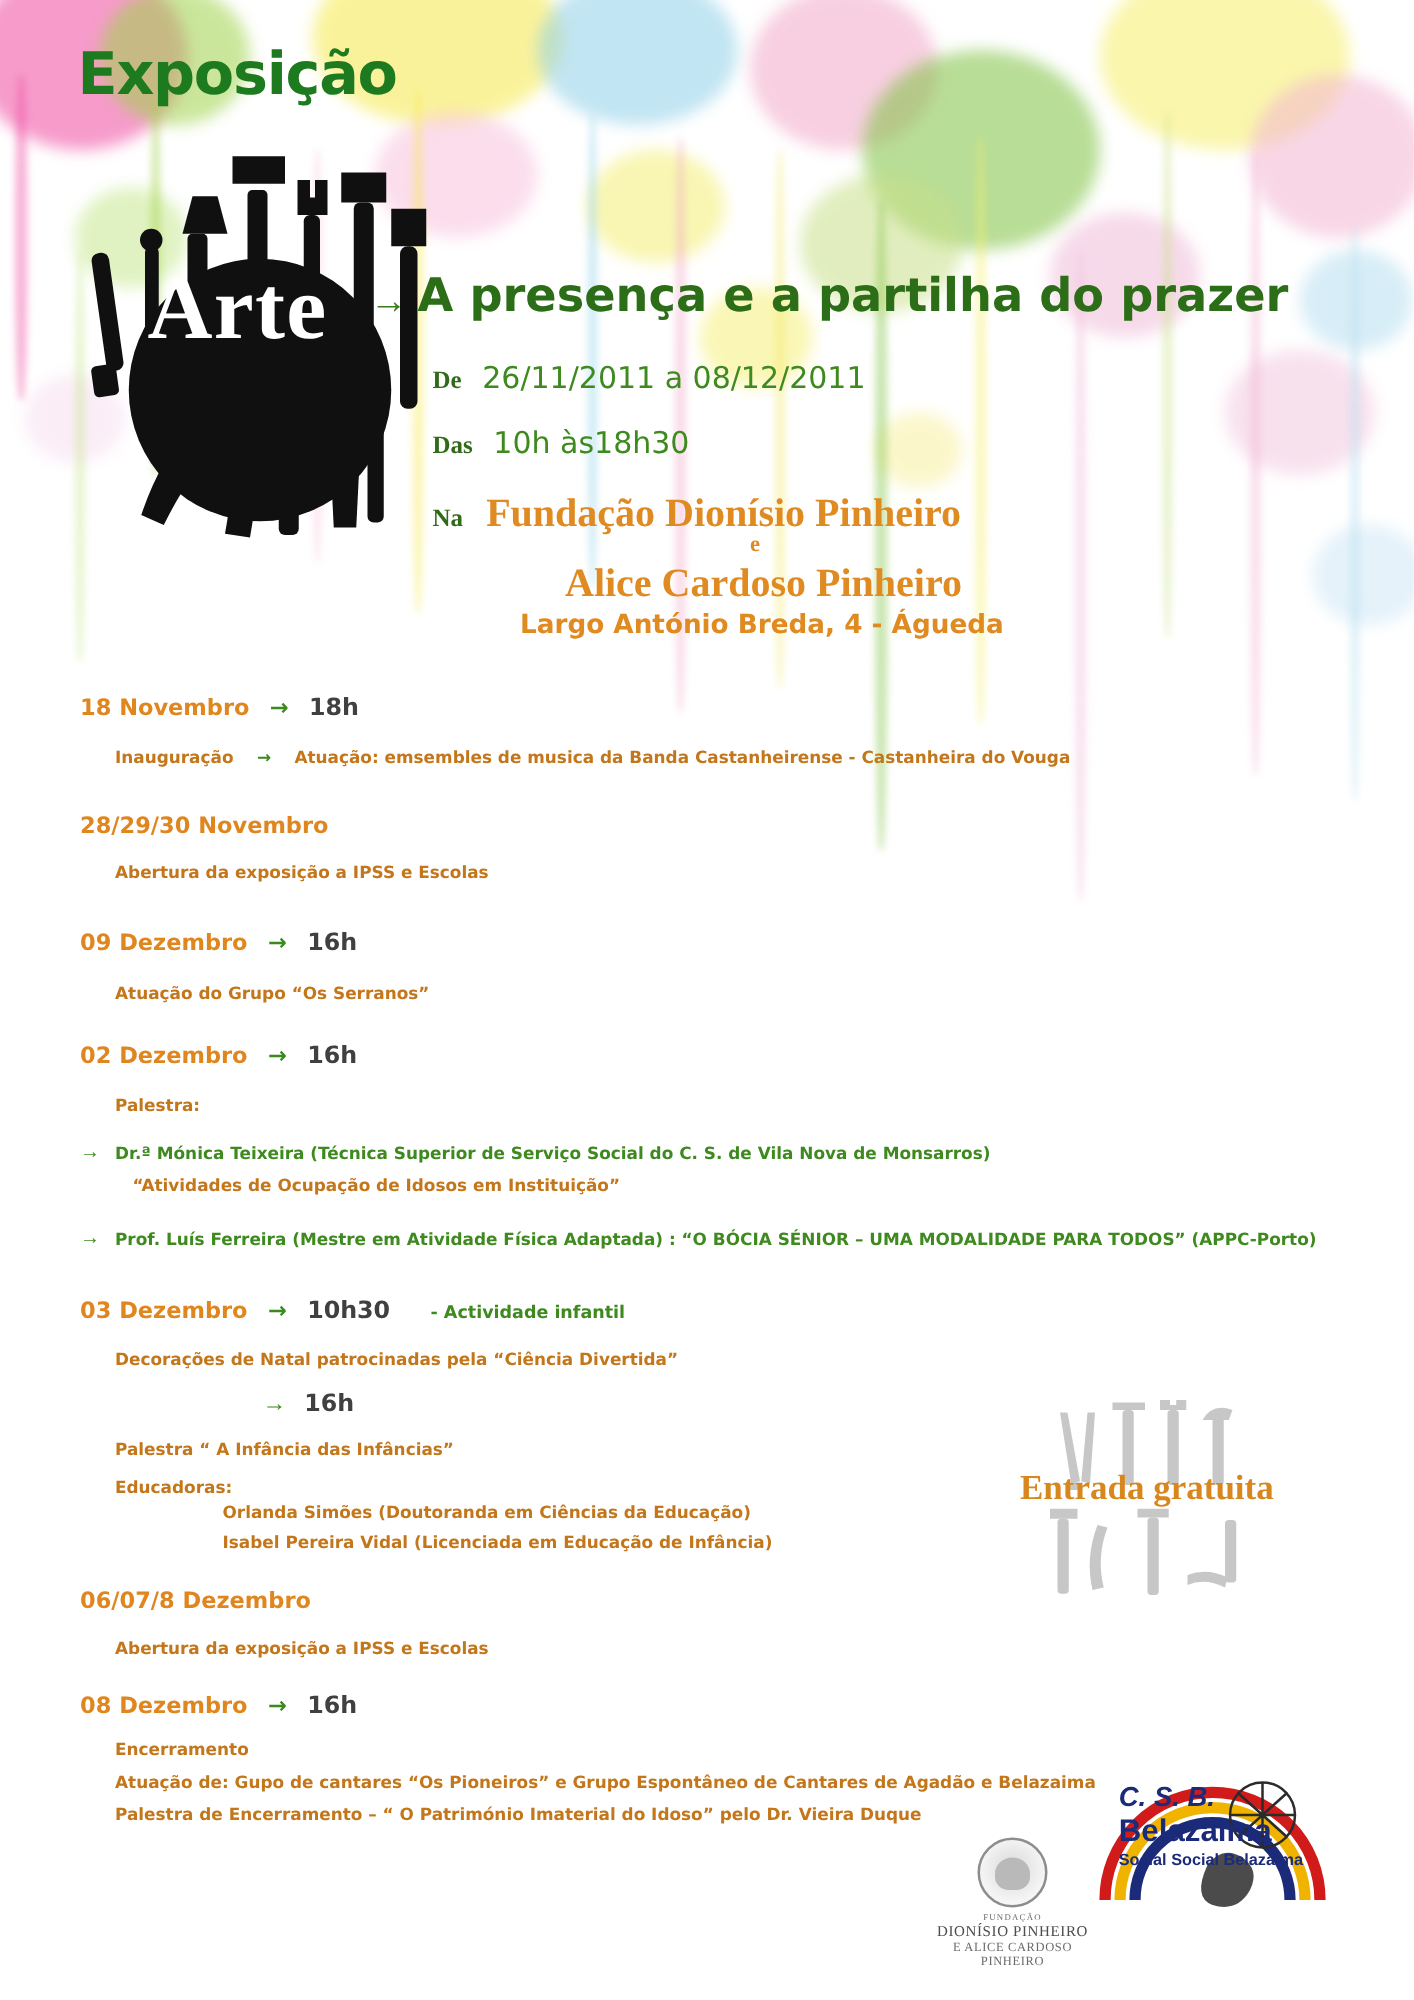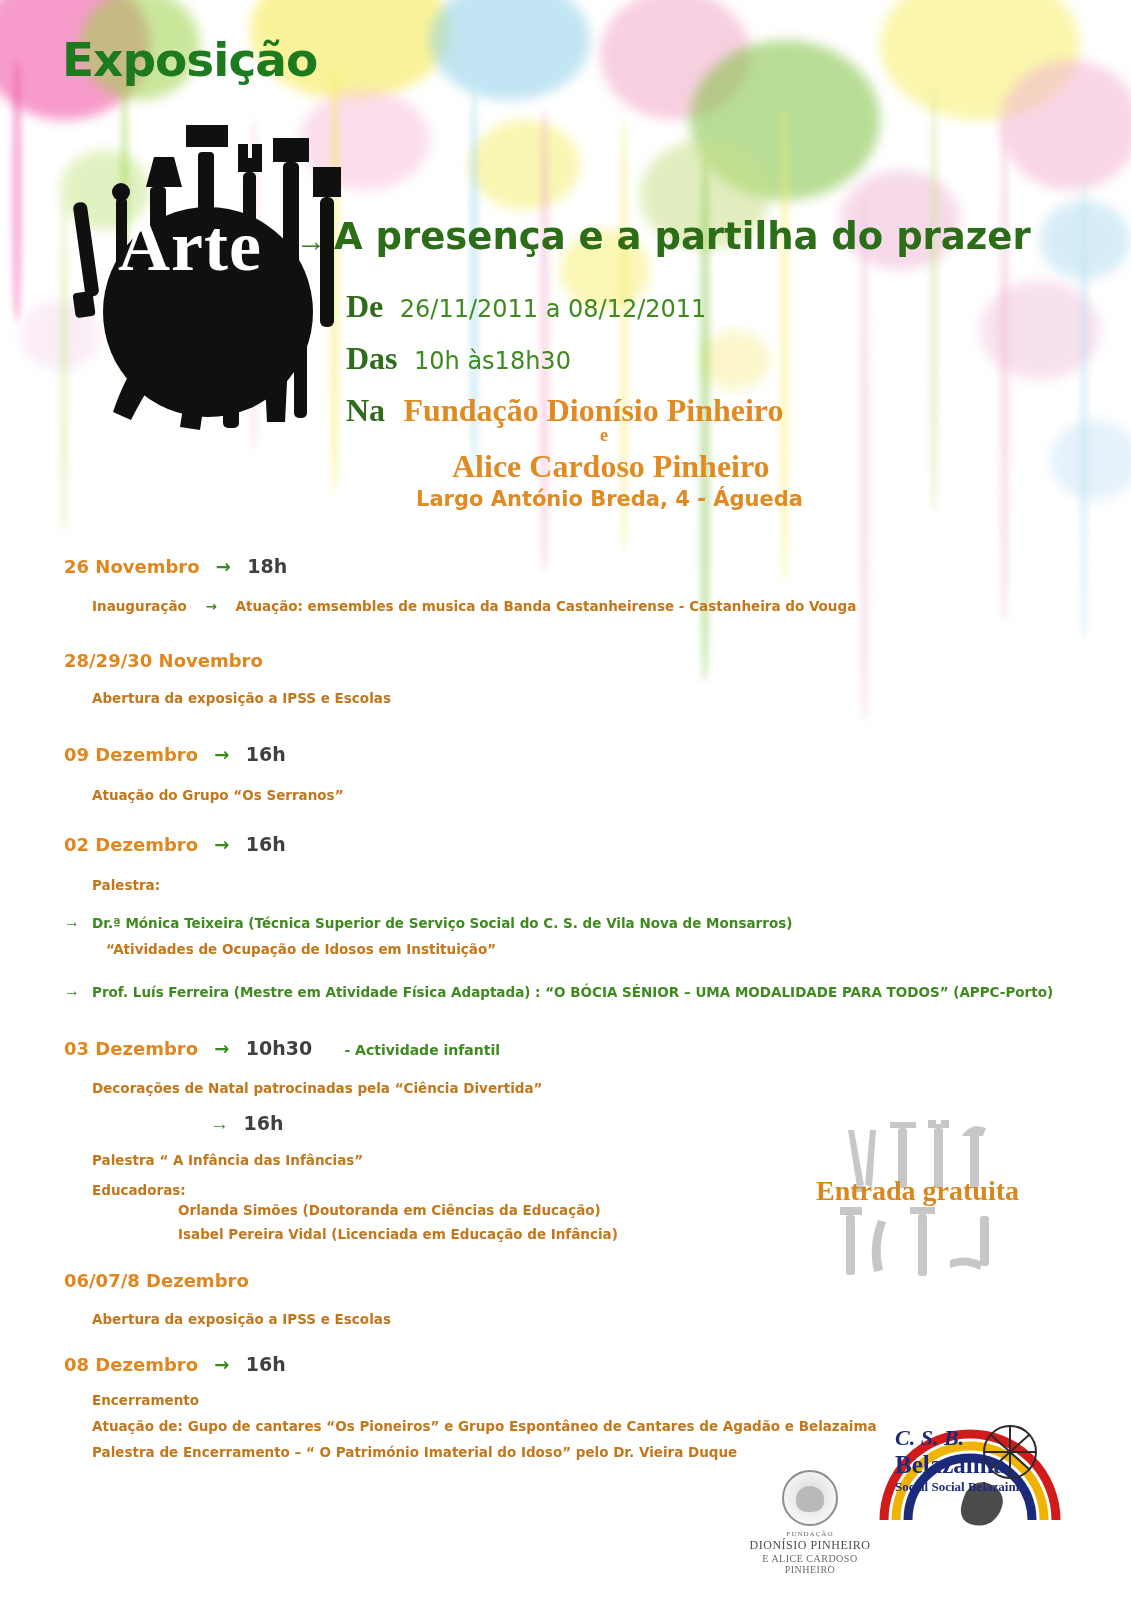--- a/index.html
+++ b/index.html
@@ -34,21 +34,21 @@
   }
   .title-main{
     position:absolute;left:334px;top:215px;
     font-size:37px;font-weight:bold;color:#2c6e17;
     font-family:"DejaVu Sans", sans-serif;
     white-space:nowrap;
   }
   .line-de{position:absolute;left:346px;top:288px;white-space:nowrap;}
   .line-das{position:absolute;left:346px;top:340px;white-space:nowrap;}
   .lbl{
-    font-family:"Liberation Serif", serif;font-size:32px;font-weight:bold;color:#2f6b18;
+    font-family:"Liberation Serif", serif;font-size:20px;font-weight:bold;color:#2f6b18;
   }
   .val-green{
     font-family:"DejaVu Sans", sans-serif;font-size:24px;font-weight:normal;color:#3e8a1f;
   }
   .line-na{position:absolute;left:346px;top:392px;white-space:nowrap;}
   .fund1{
     font-family:"Liberation Serif", serif;font-size:32px;font-weight:bold;color:#e08a22;
   }
   .fund-e{
     position:absolute;left:600px;top:425px;
@@ -101,21 +101,21 @@
     content:"";position:absolute;left:12px;top:14px;width:28px;height:26px;
     border-radius:50% 50% 40% 40%;background:#b9b9b9;
   }
   .logo-fdp .l1{font-family:"Liberation Serif", serif;font-size:7px;letter-spacing:1px;color:#6b6b6b;}
   .logo-fdp .l2{font-family:"Liberation Serif", serif;font-size:12px;letter-spacing:.5px;color:#4d4d4d;}
   .logo-fdp .l3{font-family:"Liberation Serif", serif;font-size:10px;letter-spacing:.5px;color:#6b6b6b;}
 
   .logo-csb{position:absolute;left:870px;top:1400px;width:200px;height:180px;}
   .csb-txt{
     position:absolute;left:895px;top:1425px;
-    font-family:Liberation Serif, serif;font-weight:bold;color:#1b2b7a;
+    font-family:Liberation Sans, sans-serif;font-weight:bold;color:#1b2b7a;
   }
   .csb-initials{font-size:22px;font-style:italic;}
   .csb-name{font-size:25px;}
   .csb-sub{font-size:13px;}
 </style>
 </head>
 <body>
 
 <div class="splat-layer">
   <div class="splat" style="left:-20px;top:-30px;width:170px;height:150px;background:#ef4aa0;"></div>
@@ -198,21 +198,21 @@
   <span class="lbl">Na</span>
   <span class="fund1" style="margin-left:14px;">Fundação Dionísio Pinheiro</span>
 </div>
 <div class="fund-e">e</div>
 <div class="fund2">Alice Cardoso Pinheiro</div>
 <div class="fund3">Largo António Breda, 4 - Águeda</div>
 
 <div class="prog">
 
   <div class="day" style="left:64px;top:555px;">
-    <span>26 Novembro</span>
+    <span>18 Novembro</span>
     <span class="arr" style="margin:0 10px;">→</span>
     <span class="hour">18h</span>
   </div>
   <div class="sub" style="left:92px;top:598px;">
     <span>Inauguração</span>
     <span class="arr" style="margin:0 14px;">→</span>
     <span>Atuação: emsembles de musica da Banda Castanheirense - Castanheira do Vouga</span>
   </div>
 
   <div class="day" style="left:64px;top:650px;">

